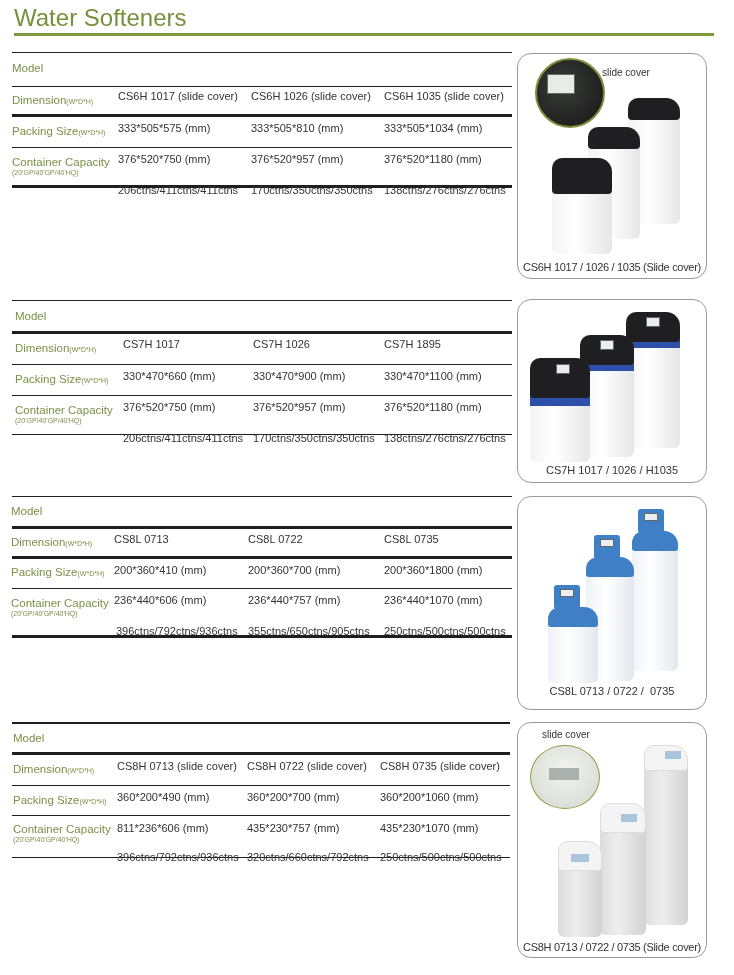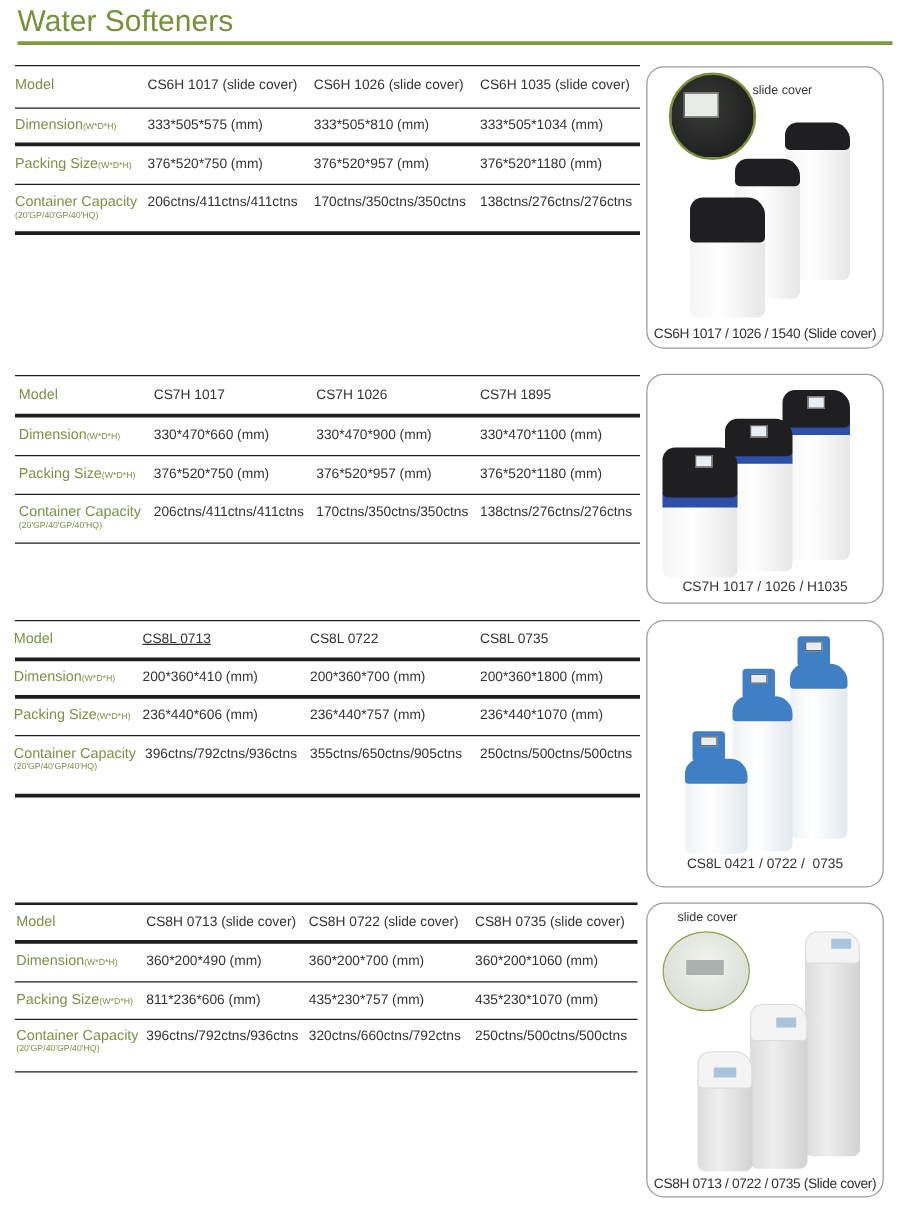--- a/index.html
+++ b/index.html
@@ -21,21 +21,21 @@
     .row {
       position: relative; display: flex; align-items: flex-start;
       border-bottom: 1.5px solid #1e1e1e;
     }
     .row.thick { border-bottom: 3px solid #1e1e1e; }
     .row .label {
       flex: 0 0 auto; color: #7b9146; font-size: 11.5px; white-space: nowrap;
     }
     .row .label .sup { font-size: 7px; }
     .row .label .sub { display: block; font-size: 7px; margin-top: 1px; }
-    .row .cell { flex: 0 0 auto; font-size: 11px; color: #333; white-space: nowrap; }
+    .row .cell { flex: 0 0 auto; font-size: 11px; color: #333; white-space: nowrap; margin-top: 28px; }
 
     .photo-box {
       position: absolute; border: 1px solid #9a9a9a; border-radius: 14px; background: #fff;
       overflow: hidden;
     }
     .photo-caption {
       position: absolute; left: 0; right: 0; text-align: center; font-size: 11px; color: #333;
       white-space: nowrap;
     }
     .slide-label { position: absolute; font-size: 10px; color: #333; }
@@ -95,21 +95,21 @@
     <div class="cap" style="height:22px; background:#1f1f22;"></div>
   </div>
   <div class="unit" style="left:70px; top:73px; width:52px; height:112px;">
     <div class="body-part" style="top:10px;"></div>
     <div class="cap" style="height:22px; background:#1f1f22;"></div>
   </div>
   <div class="unit" style="left:34px; top:104px; width:60px; height:96px;">
     <div class="body-part" style="top:14px;"></div>
     <div class="cap" style="height:36px; background:#1f1f22;"></div>
   </div>
-  <div class="photo-caption" style="top:207px; font-size:11px; letter-spacing:-0.3px;">CS6H 1017 / 1026 / 1540 (Slide cover)</div>
+  <div class="photo-caption" style="top:207px; font-size:11px; letter-spacing:-0.3px;">CS6H 1017 / 1026 / 1035 (Slide cover)</div>
 </div>
 
 <div class="spec" style="top:300px; width:500px;">
   <div class="row thick" style="height:33px; padding-top:9px;">
     <span class="label" style="width:111px; padding-left:3px;">Model</span>
     <span class="cell" style="width:130px;">CS7H 1017</span>
     <span class="cell" style="width:131px;">CS7H 1026</span>
     <span class="cell">CS7H 1895</span>
   </div>
   <div class="row" style="height:31px; padding-top:8px;">
@@ -153,21 +153,21 @@
     <div class="cap" style="height:40px; background:#1f1f22;">
         <div class="screen" style="left:26px; top:6px; width:14px; height:10px;"></div>
       </div>
   </div>
   <div class="photo-caption" style="top:164px;">CS7H 1017 / 1026 / H1035</div>
 </div>
 
 <div class="spec" style="top:496px; width:500px; left:12px;">
   <div class="row thick" style="height:32px; padding-top:8px;">
     <span class="label" style="width:103px; margin-left:-1px;">Model</span>
-    <span class="cell" style="width:134px;text-decoration:underline;">CS8L 0713</span>
+    <span class="cell" style="width:134px;">CS8L 0713</span>
     <span class="cell" style="width:136px;">CS8L 0722</span>
     <span class="cell">CS8L 0735</span>
   </div>
   <div class="row thick" style="height:30px; padding-top:7px;">
     <span class="label" style="width:103px; margin-left:-1px;"><span>Dimension</span><span class="sup">(W*D*H)</span></span>
     <span class="cell" style="width:134px;">200*360*410 (mm)</span>
     <span class="cell" style="width:136px;">200*360*700 (mm)</span>
     <span class="cell">200*360*1800 (mm)</span>
   </div>
   <div class="row" style="height:30px; padding-top:7px;">
@@ -199,21 +199,21 @@
         <div class="screen" style="left:6px; top:4px; width:14px; height:8px;"></div>
       </div>
   </div>
   <div class="unit" style="left:30px; top:88px; width:50px; height:98px;">
     <div class="body-part" style="top:36px; background:linear-gradient(90deg,#eef2f6,#ffffff 40%,#e2e8ee);"></div>
     <div class="cap" style="top:22px; height:20px; background:#3f7fc6; border-radius:12px 14px 3px 3px;"></div>
     <div class="screen" style="left:6px; top:0; width:26px; height:24px; background:#3f7fc6; border:none; border-radius:3px;">
         <div class="screen" style="left:6px; top:4px; width:14px; height:8px;"></div>
       </div>
   </div>
-  <div class="photo-caption" style="top:188px; white-space:pre;">CS8L 0421 / 0722 /  0735</div>
+  <div class="photo-caption" style="top:188px; white-space:pre;">CS8L 0713 / 0722 /  0735</div>
 </div>
 
 <div class="spec" style="top:722px; width:498px; border-top:2.5px solid #1e1e1e;">
   <div class="row thick" style="height:31px; padding-top:8px;">
     <span class="label" style="width:105px; padding-left:1px;">Model</span>
     <span class="cell" style="width:130px;">CS8H 0713 (slide cover)</span>
     <span class="cell" style="width:133px;">CS8H 0722 (slide cover)</span>
     <span class="cell">CS8H 0735 (slide cover)</span>
   </div>
   <div class="row" style="height:31px; padding-top:8px;">

